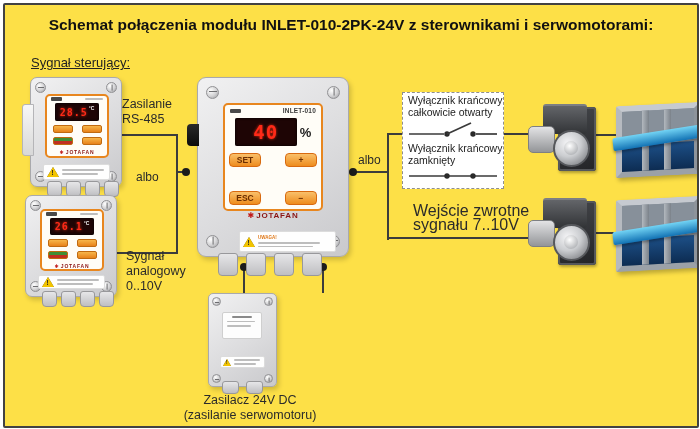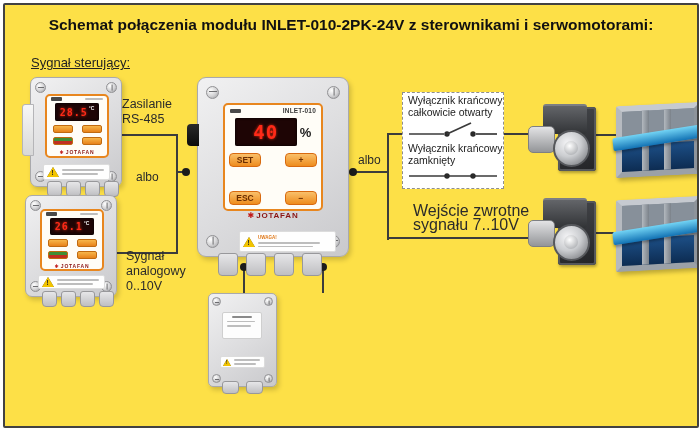--- a/index.html
+++ b/index.html
@@ -134,20 +134,23 @@
     <span>Zasilanie</span><br><span>RS-485</span>
   </div>
   <div class="lbl" style="left:131px;top:165px;font-size:12px;">albo</div>
   <div class="lbl" style="left:121px;top:208px;margin-top:36px;">
     <span>Sygnał</span><br><span>analogowy</span><br><span>0..10V</span>
   </div>
   <div class="lbl" style="left:353px;top:148px;font-size:12px;">albo</div>
   <div class="lbl" style="left:408px;top:199px;font-size:16px;line-height:14px;">
     <span>Wejście zwrotne</span><br><span>sygnału 7..10V</span>
   </div>
+  <div class="lbl" style="left:175px;top:388px;width:140px;text-align:center;font-size:12.5px;line-height:15px;">
+    <span>Zasilacz   24V DC</span><br><span>(zasilanie serwomotoru)</span>
+  </div>
 
   <div class="dashbox">
     <div class="dlbl" style="top:2px;"><span>Wyłącznik krańcowy</span><br><span>całkowicie otwarty</span></div>
     <svg style="top:27px;" width="92" height="18" viewBox="0 0 92 18">
       <line x1="2" y1="14" x2="37" y2="14" stroke="#3a3a3a" stroke-width="1.7"></line>
       <circle cx="40" cy="14" r="2.7" fill="#2a2a2a"></circle>
       <line x1="40" y1="14" x2="64" y2="3" stroke="#3a3a3a" stroke-width="1.7"></line>
       <circle cx="66" cy="14" r="2.7" fill="#2a2a2a"></circle>
       <line x1="69" y1="14" x2="90" y2="14" stroke="#3a3a3a" stroke-width="1.7"></line>
     </svg>

